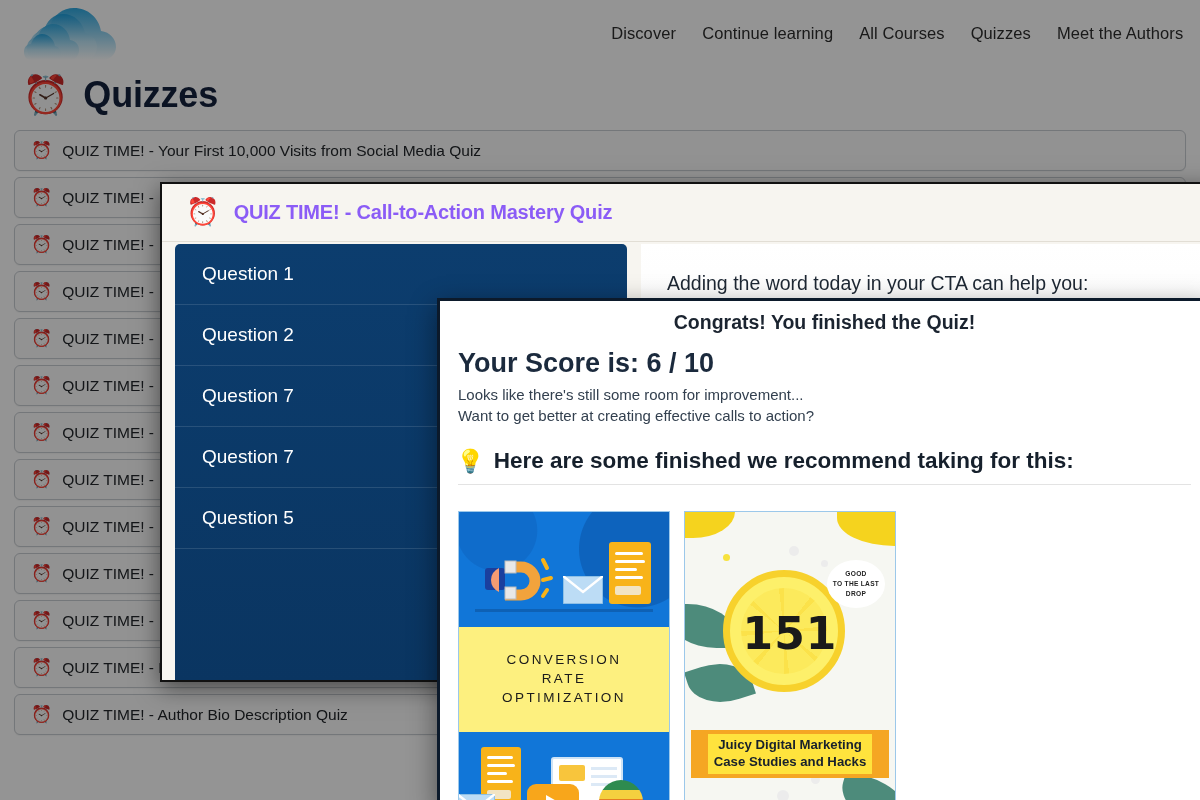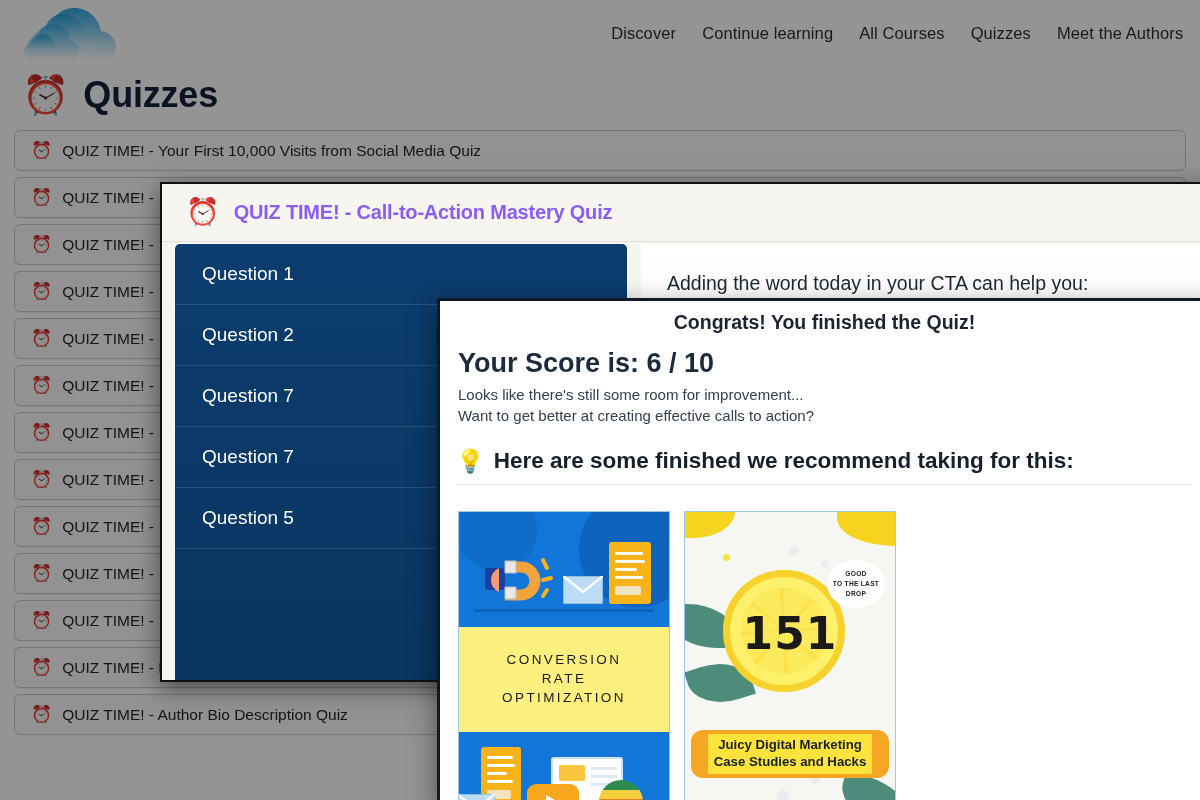--- a/index.html
+++ b/index.html
@@ -235,21 +235,21 @@
     position:absolute; right:10px; top:48px; width:58px; height:48px;
     background:#fff; border-radius:50%;
     display:flex; flex-direction:column; align-items:center; justify-content:center;
     z-index:3;
   }
   .bubble span { font-size: 6.6px; font-weight:700; color:#222; letter-spacing:0.3px; line-height:1.5; }
   .ycorner { position:absolute; background:#f5d31e; }
   .juicy-band {
     position:absolute; left:6px; right:6px; top:218px; height:48px;
     background:#f5a623; z-index: 4;
-    display:flex; align-items:center; justify-content:center;border-radius:12px;
+    display:flex; align-items:center; justify-content:center;
   }
   .juicy-inner {
     background:#ffe33d; padding: 3px 6px;
     text-align:center;
   }
   .juicy-inner span { display:block; font-size: 13.2px; font-weight:600; color:#18212c; line-height:1.28; }
   .dotspeck { position:absolute; border-radius:50%; background:#ececec; }
 
   
   .logo svg { display:block; }

